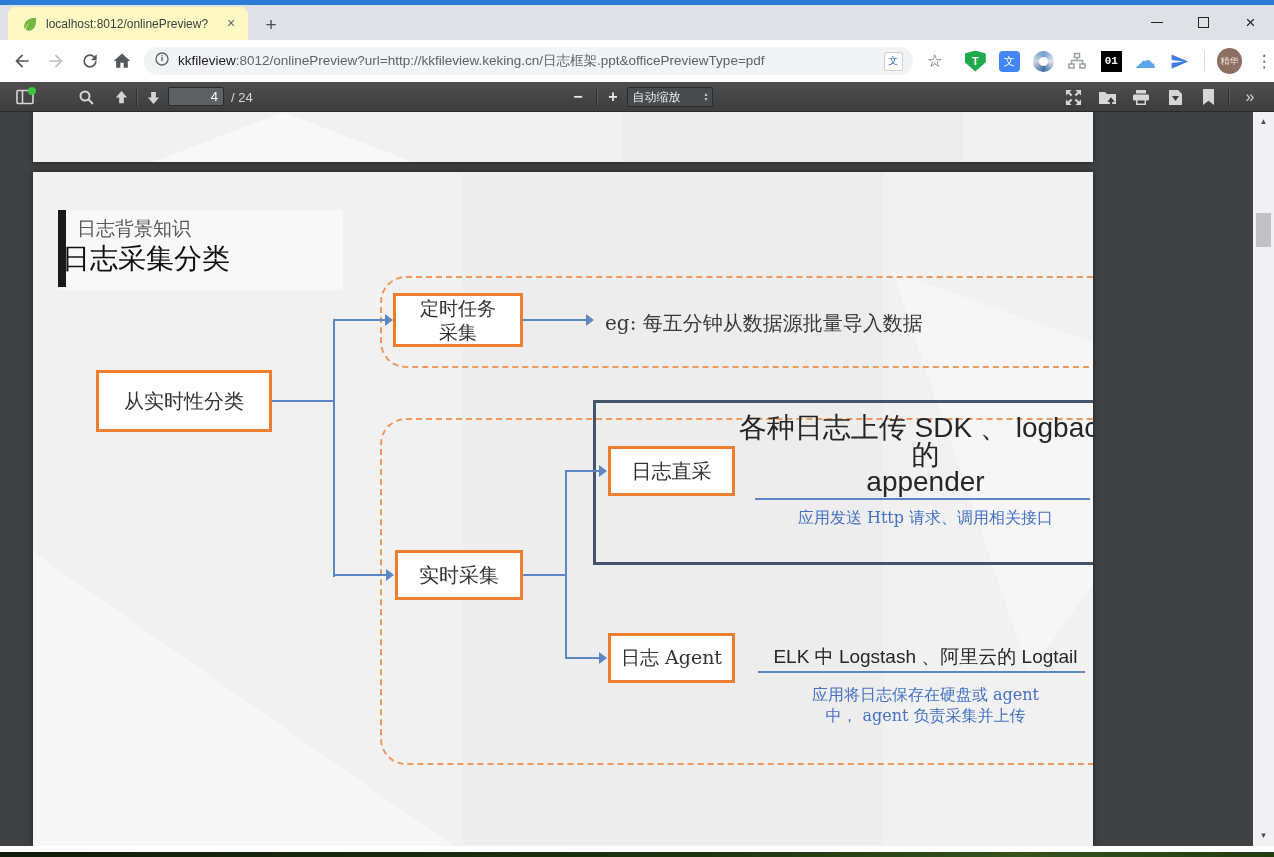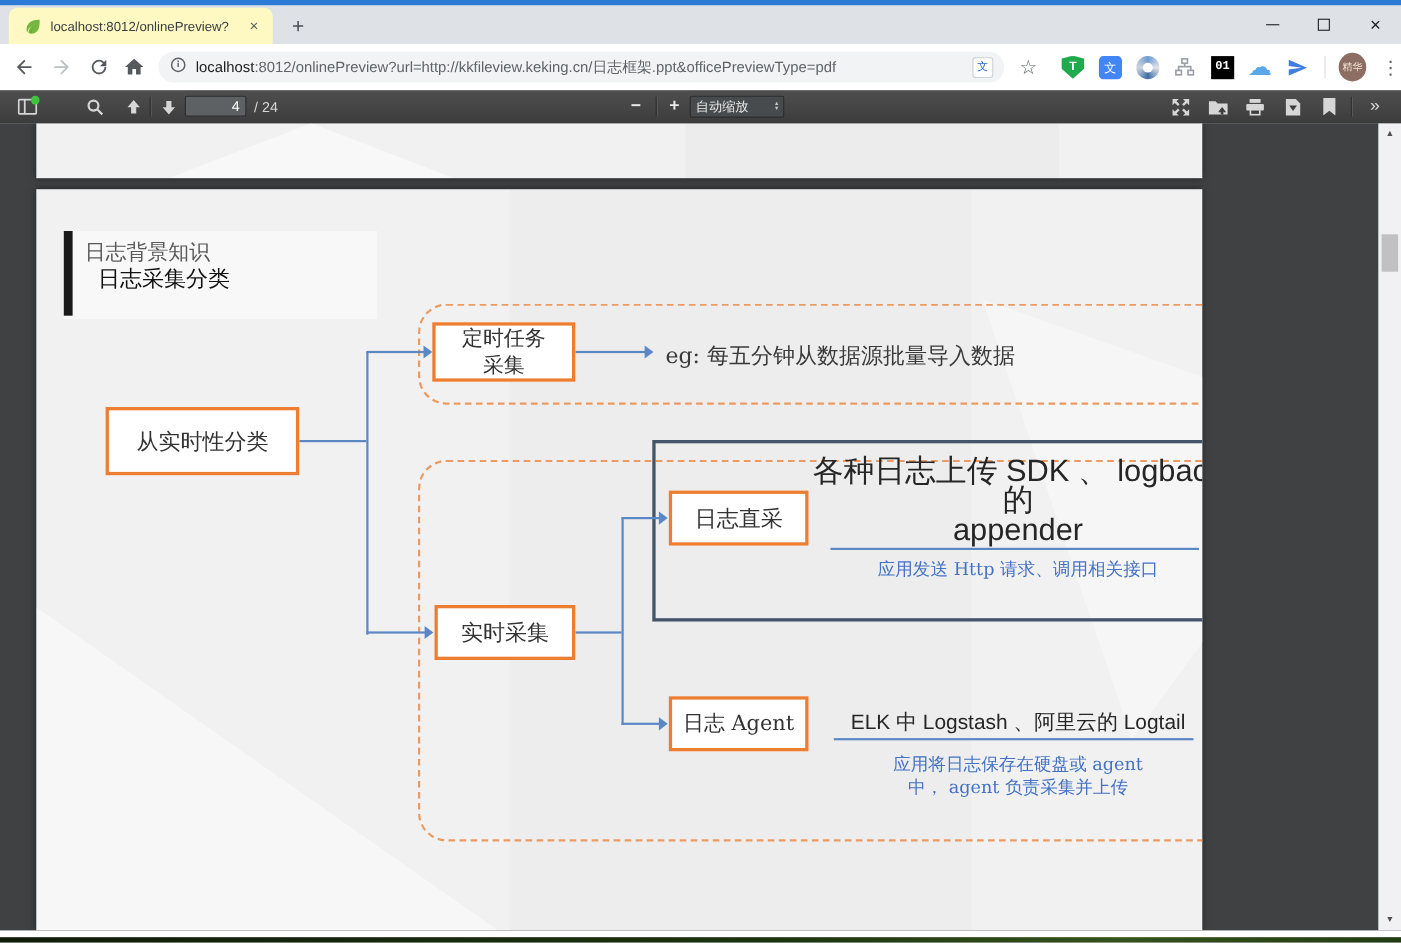--- a/index.html
+++ b/index.html
@@ -83,21 +83,21 @@
   
   .sbar { position:absolute; right:0; top:0; width:21px; height:734px; background:#f1f1f3; }
   .sbar .arr { position:absolute; left:0; width:21px; height:16px; color:#505050; font-size:8px; text-align:center; line-height:16px; }
   .arr-up { top:2px; } .arr-down { bottom:2px; }
   .sthumb { position:absolute; left:3px; top:101px; width:15px; height:34px; background:#c1c1c4; }
 
   
   .title-block-bg { position:absolute; left:25px; top:38px; width:285px; height:80px; background:rgba(255,255,255,.5); }
   .title-bar { position:absolute; left:25px; top:38px; width:8px; height:77px; background:#1a1a1a; }
   .slide-subtitle { position:absolute; left:44px; top:44px; font-size:19px; color:#595959; }
-  .slide-title { position:absolute; left:56px; top:68px; font-size:20px; color:#111; }
+  .slide-title { position:absolute; left:29px; top:68px; font-size:28px; color:#111; }
 
   .obox { position:absolute; background:#fff; border:3px solid #ED7D31; display:flex; align-items:center;
           justify-content:center; text-align:center; color:#333; font-family:"DejaVu Serif", serif; }
   .dashed-c { position:absolute; border:2px dashed #ec9a5f; border-radius:26px; }
   .navy-rect { position:absolute; border:3px solid #44546a; }
 
   .hline { position:absolute; height:2px; background:#5b87c5; }
   .vline { position:absolute; width:2px; background:#5b87c5; }
   .arr-r { position:absolute; width:0; height:0; border:6px solid transparent; border-left:8px solid #5b87c5; border-right:0; }
 
@@ -169,21 +169,21 @@
       <svg viewBox="0 0 24 24">
           <path fill="#55585c" d="M10 20v-6h4v6h5v-8h3L12 3 2 12h3v8z"></path>
         </svg>
     </div>
     <div class="urlbar">
       <span class="info-icon">
         <svg viewBox="0 0 24 24">
             <path fill="#5f6368" d="M12 2a10 10 0 1 0 0 20 10 10 0 0 0 0-20zm0 18a8 8 0 1 1 0-16 8 8 0 0 1 0 16zm-1-11h2v6h-2zm0-3h2v2h-2z"></path>
           </svg>
       </span>
-      <span class="url-text"><span class="url-host">localhost</span><span class="url-rest">:8012/onlinePreview?url=http://kkfileview.keking.cn/日志框架.ppt&amp;officePreviewType=pdf</span></span>
+      <span class="url-text"><span class="url-host">kkfileview</span><span class="url-rest">:8012/onlinePreview?url=http://kkfileview.keking.cn/日志框架.ppt&amp;officePreviewType=pdf</span></span>
       <span class="url-translate">文</span>
     </div>
     <div class="star-btn">☆</div>
     <div class="ext-row">
       <div class="ext ext-shield">T</div>
       <div class="ext ext-gtrans">文</div>
       <div class="ext ext-swirl"></div>
       <div class="ext ext-tree">
         <svg viewBox="0 0 18 18">
             <g fill="none" stroke="#9aa0a6" stroke-width="1.5">

